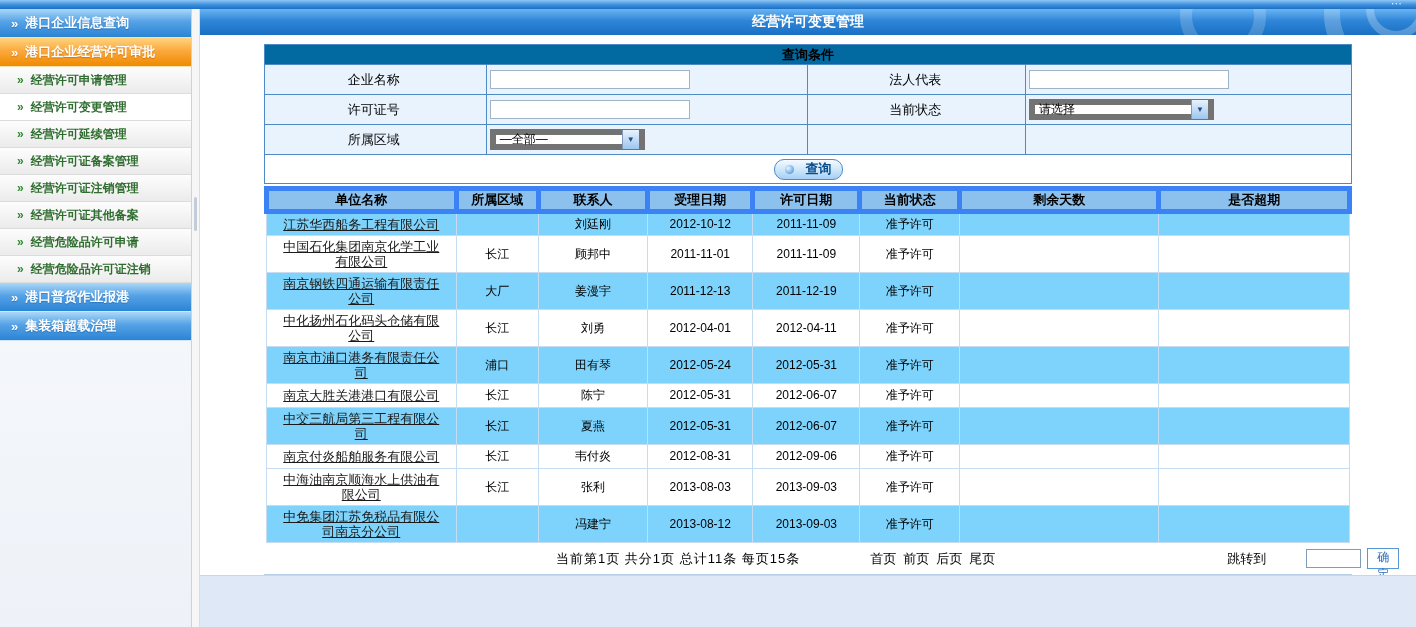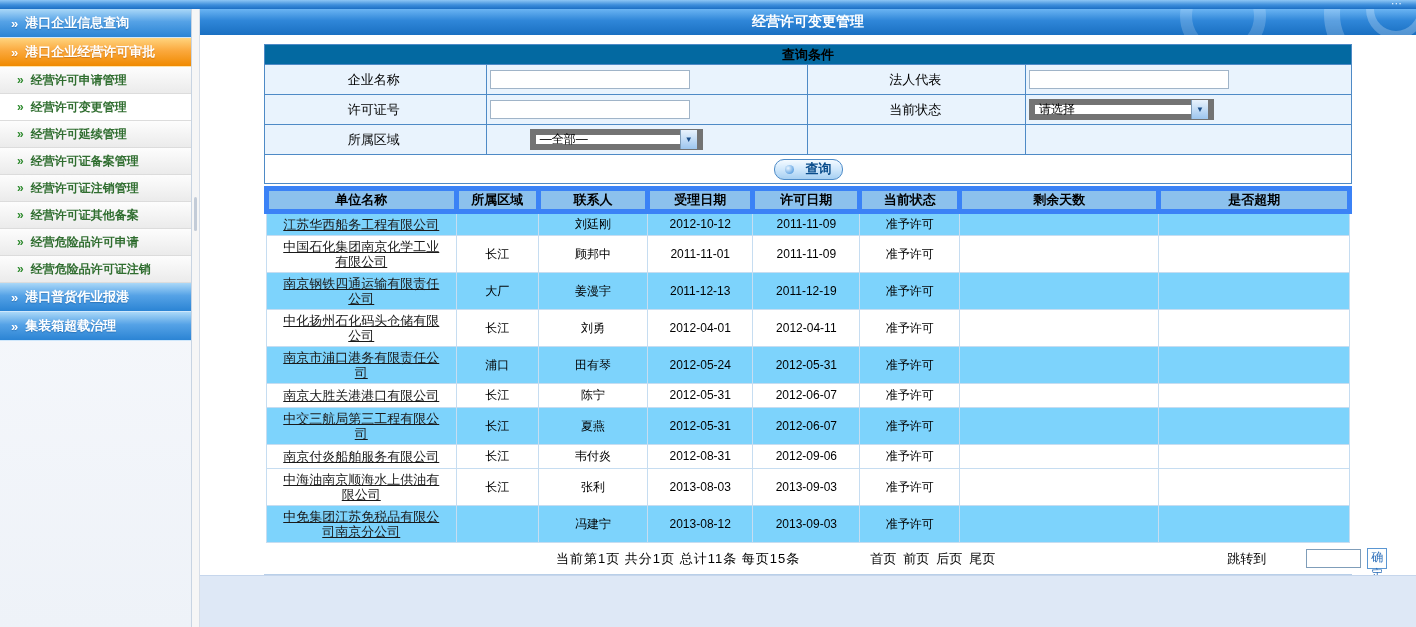--- a/index.html
+++ b/index.html
@@ -44,21 +44,21 @@
   .qtable .qhead td { background:#0369a1; text-align:center; font-weight:bold; height:20px; font-size:13px; }
   .qtable .lbl { text-align:center; padding-right:3px; background:#e9f3fd; }
   .qtable .inp { text-align:left; padding-left:3px; background:#e9f3fd; }
   .qtable .qbtn td { background:#fff; text-align:center; height:29px; }
   .qtable input[type="text"] { width:200px; height:19px; border:1px solid #a0b4c8; background:#fff; font-size:12px; padding:0 3px; vertical-align:middle; }
 
   .fselect { display:inline-flex; align-items:center; justify-content:space-between; background:#fff; border:6px solid #737373; height:21px; vertical-align:middle; cursor:pointer; }
   .fselect .txt { padding-left:4px; font-size:12px; white-space:nowrap; overflow:hidden; }
   .fselect .dd-arrow { width:17px; height:19px; flex:none; background:linear-gradient(180deg,#e9f3fd 0%,#9cc5ee 100%); border-left:1px solid #7f9db9; display:flex; align-items:center; justify-content:center; color:#1c4f8a; font-size:8px; }
   .fselect.status { width:185px; }
-  .fselect.region { width:173px;margin-left:40px; }
+  .fselect.region { width:155px; }
 
   .search-btn { min-width:66px; height:21px; border:1px solid #4f8cc8; border-radius:10px; cursor:pointer;
     background:linear-gradient(180deg,#f4faff 0%,#cfe7fb 50%,#a6cff2 100%); color:#0a4d8c; font-weight:bold; font-size:13px;
     display:inline-flex; align-items:center; justify-content:center; gap:12px; padding:0 10px; font-family:inherit; }
   .search-btn .sicon { width:9px; height:9px; border-radius:50%; background:radial-gradient(circle at 35% 35%,#eaf5ff,#2f86d8); display:inline-block; }
 
   
   .rtable { width:1088px; margin:2px auto 0; border-collapse:collapse; table-layout:fixed; }
   .rtable th { background:#8cc1ed; border:5px solid #3b82f6; font-weight:bold; font-size:13px; height:22px; color:#000; }
   .rtable td { border:1px solid #c6ddf1; text-align:center; padding:3px 4px; font-size:12px; line-height:15px; height:24px; word-break:break-all; }
@@ -67,21 +67,21 @@
   .rtable tr.even { background:#ffffff; }
   a.company-link { color:#1a1a1a; text-decoration:underline; cursor:pointer; }
 
   
   .pagination { width:1088px; margin:0 auto; height:32px; display:flex; align-items:center; font-size:13px; border-bottom:1px solid #b9cfe8; background:#fff; }
   .pg-summary { margin-left:292px; letter-spacing:1px; white-space:nowrap; }
   .pg-nav { margin-left:70px; white-space:nowrap;text-align:right; }
   .pg-nav .pg-link { margin-right:7px; cursor:pointer; }
   .pg-jump-label { margin-left:225px; white-space:nowrap; }
   .pg-jump-input { margin-left:40px; width:55px; height:19px; border:1px solid #7f9db9; font-size:12px; padding:0 3px; }
-  .pg-confirm { margin-left:6px; height:21px; padding:0 3px; background:#fdfefe; border:1px solid #5a96d2; color:#2a6db8; font-size:12px; cursor:pointer; font-family:inherit; }
+  .pg-confirm { margin-left:6px; height:21px; padding:0 9px; background:#fdfefe; border:1px solid #5a96d2; color:#2a6db8; font-size:12px; cursor:pointer; font-family:inherit; }
 </style>
 </head>
 <body>
 
 <div class="topstrip">
   <span class="win-dots">⋯</span>
 </div>
 
 <div class="layout">
   <aside class="sidebar">

